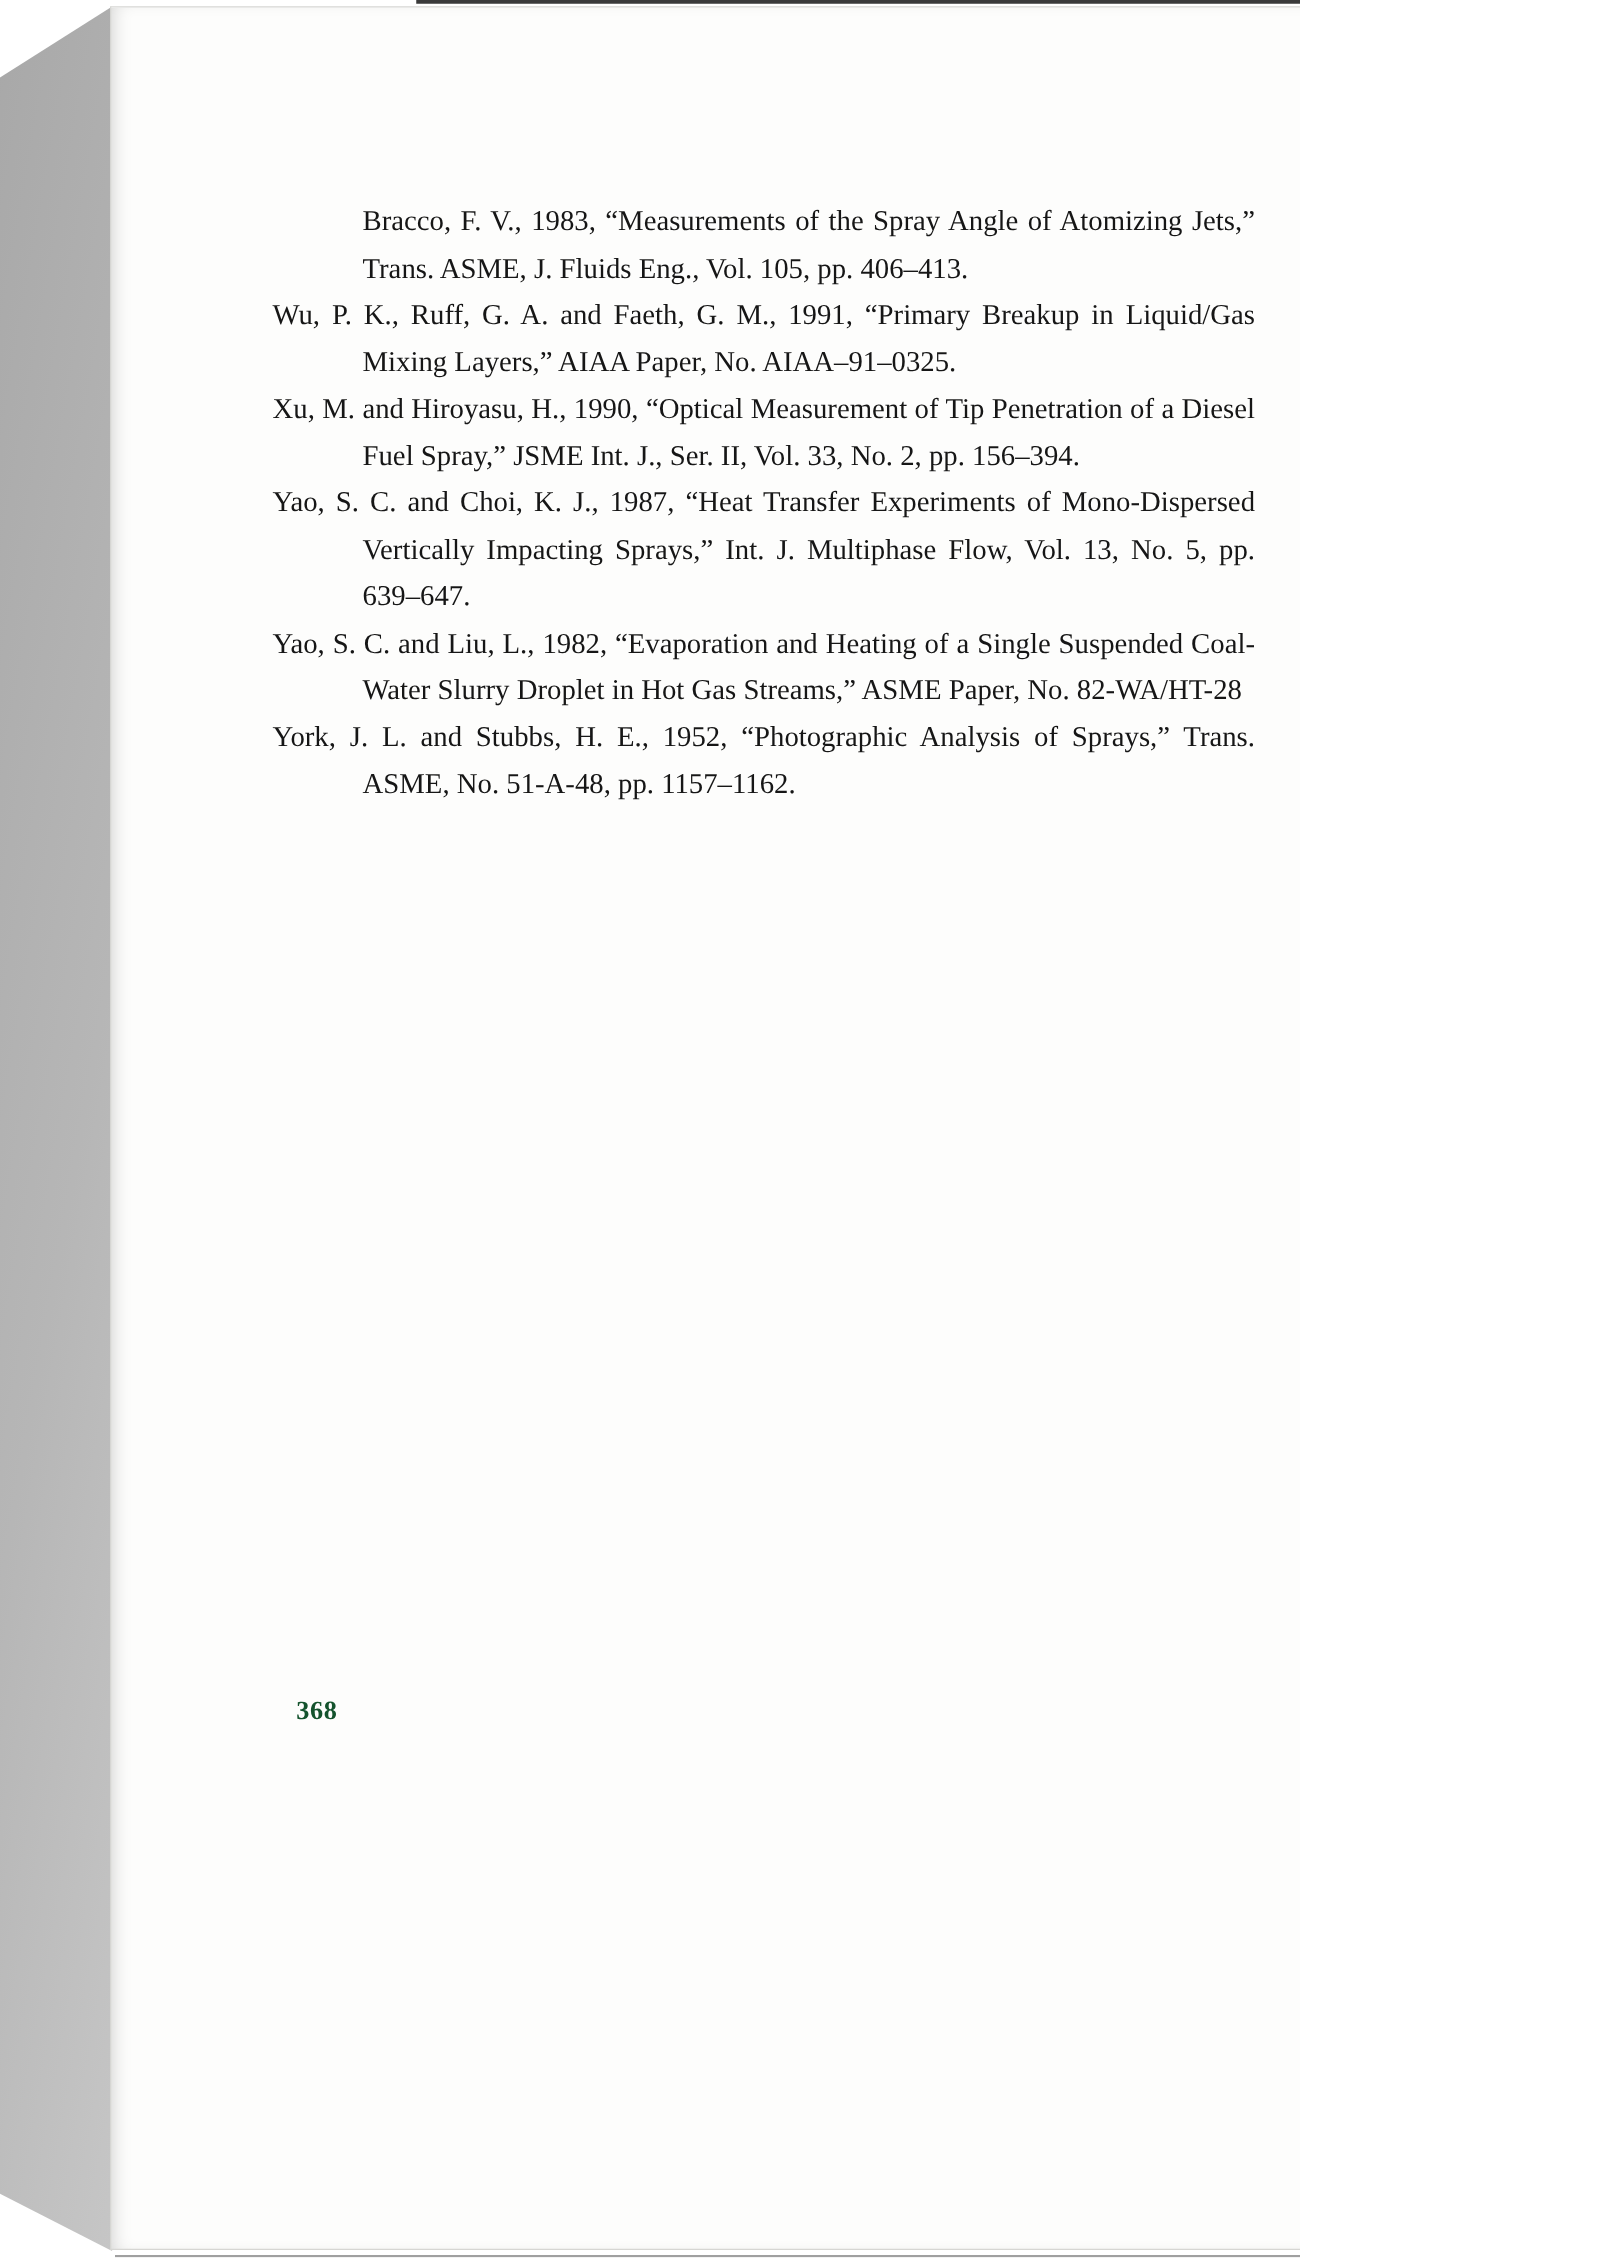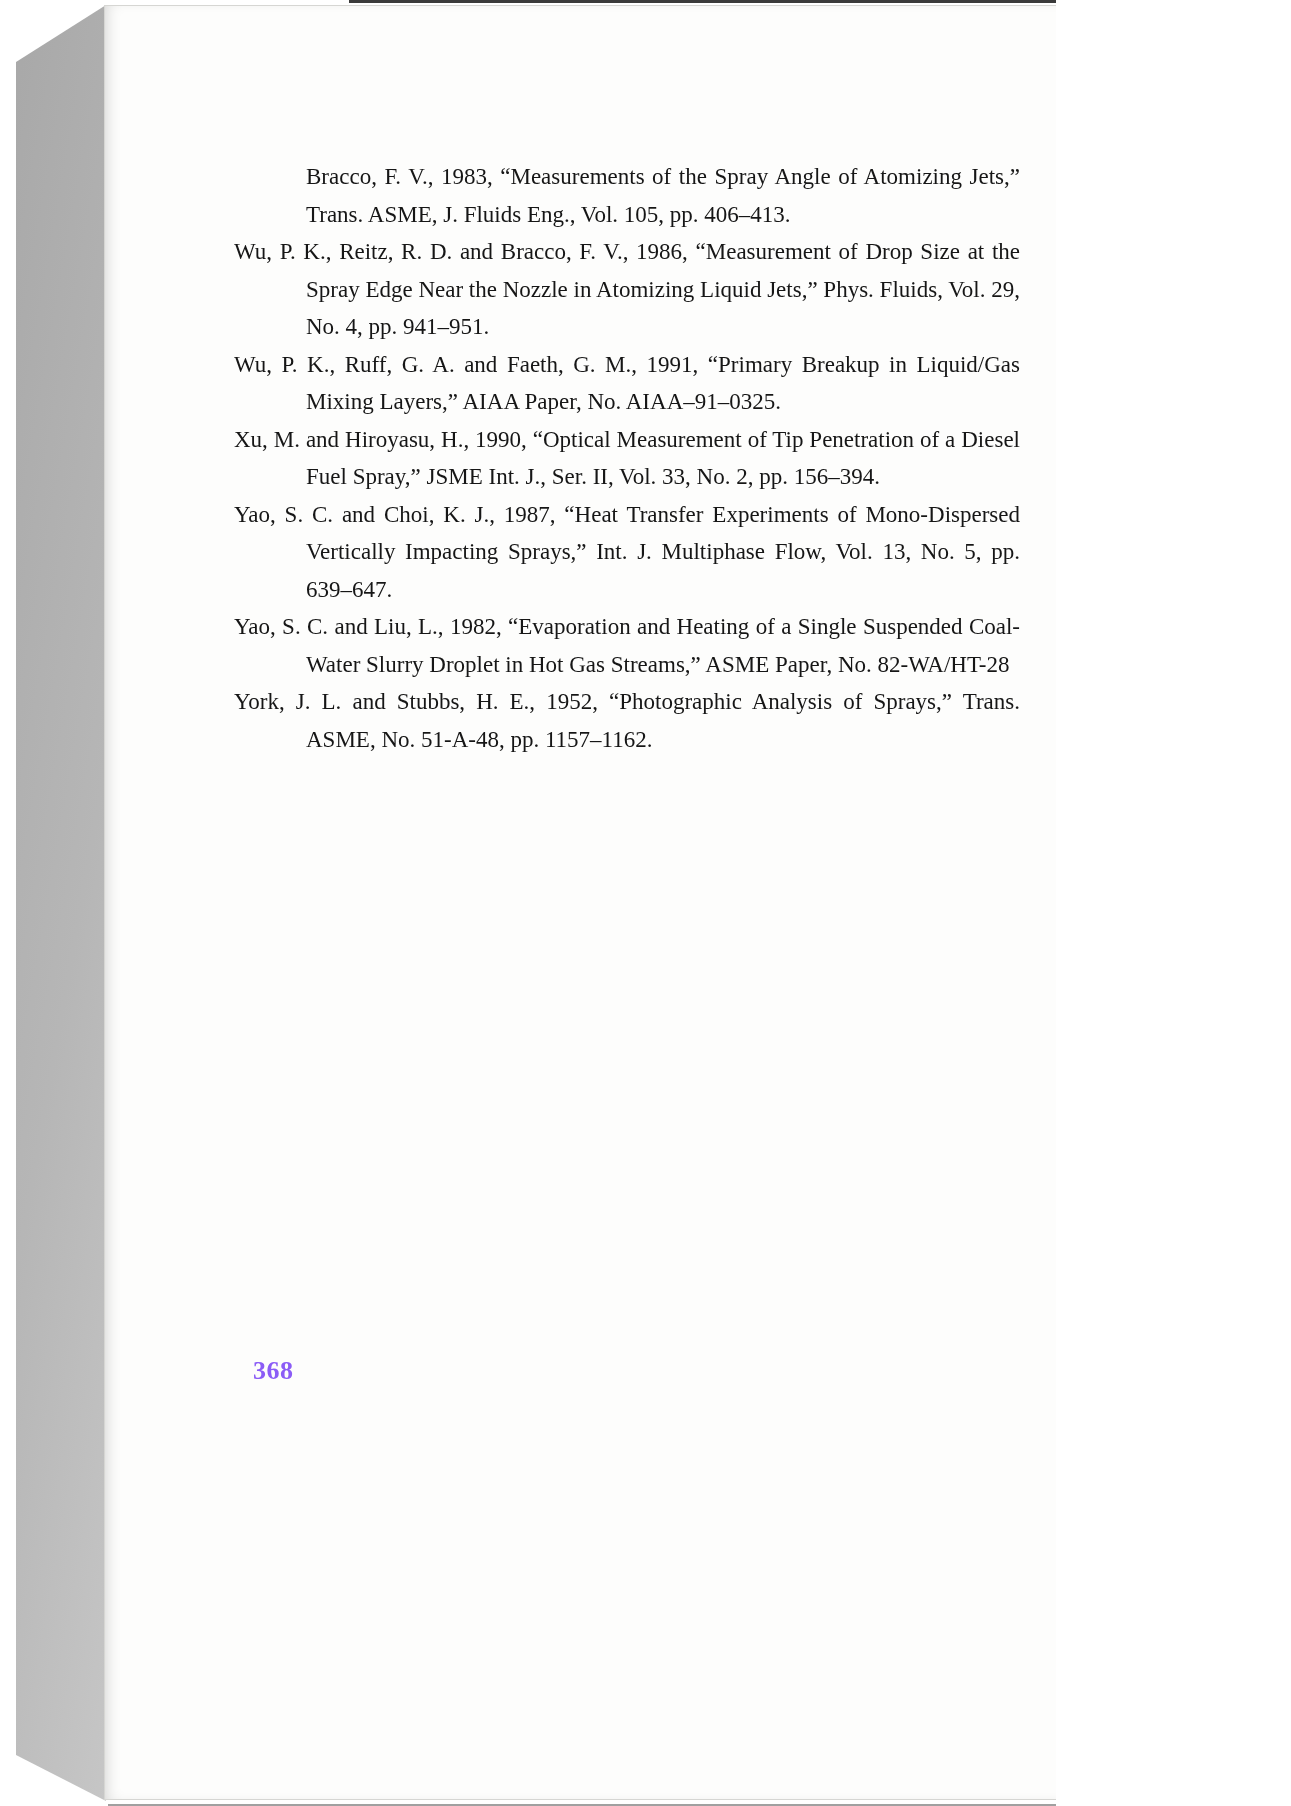--- a/index.html
+++ b/index.html
@@ -7,21 +7,20 @@
     padding: 0;
     background: #ffffff;
   }
   .canvas {
     position: relative;
     width: 1040px;
     height: 1806px;
     background: #ffffff;
     overflow: hidden;
     font-family: "Liberation Serif", "DejaVu Serif", serif;
-    margin-left: 16px;
   }
   
   .book-edge {
     position: absolute;
     left: 0;
     top: 0;
     width: 90px;
     height: 1806px;
     background: linear-gradient(100deg, #a8a8a8 0%, #b6b6b6 55%, #c6c6c6 100%);
     clip-path: polygon(0 62px, 90px 5px, 90px 1801px, 0 1755px);
@@ -71,39 +70,38 @@
     padding-left: 72px;
     text-indent: -72px;
   }
   .ref.continuation {
     text-indent: 0;
   }
   .page-number {
     position: absolute;
     left: 237px;
     top: 1356px;
-    font-size: 26px;
+    font-size: 21px;
     font-weight: bold;
     letter-spacing: 0.5px;
-    color: #8b5cf6;
+    color: #14532d;
   }
 </style>
 </head>
 <body>
 
 <div class="canvas">
 
   <div class="book-edge"></div>
   <div class="page"></div>
   <div class="edge-top"></div>
   <div class="edge-bottom"></div>
 
   <div class="text-block">
     <p class="ref continuation">Bracco, F. V., 1983, “Measurements of the Spray Angle of Atomizing Jets,” Trans. ASME, J. Fluids Eng., Vol. 105, pp. 406–413.</p>
-    <p class="ref">Wu, P. K., Reitz, R. D. and Bracco, F. V., 1986, “Measurement of Drop Size at the Spray Edge Near the Nozzle in Atomizing Liquid Jets,” Phys. Fluids, Vol. 29, No. 4, pp. 941–951.</p>
     <p class="ref">Wu, P. K., Ruff, G. A. and Faeth, G. M., 1991, “Primary Breakup in Liquid/Gas Mixing Layers,” AIAA Paper, No. AIAA–91–0325.</p>
     <p class="ref">Xu, M. and Hiroyasu, H., 1990, “Optical Measurement of Tip Penetration of a Diesel Fuel Spray,” JSME Int. J., Ser. II, Vol. 33, No. 2, pp. 156–394.</p>
     <p class="ref">Yao, S. C. and Choi, K. J., 1987, “Heat Transfer Experiments of Mono-Dispersed Vertically Impacting Sprays,” Int. J. Multiphase Flow, Vol. 13, No. 5, pp. 639–647.</p>
     <p class="ref">Yao, S. C. and Liu, L., 1982, “Evaporation and Heating of a Single Suspended Coal-Water Slurry Droplet in Hot Gas Streams,” ASME Paper, No. 82-WA/HT-28</p>
     <p class="ref">York, J. L. and Stubbs, H. E., 1952, “Photographic Analysis of Sprays,” Trans. ASME, No. 51-A-48, pp. 1157–1162.</p>
   </div>
 
   <div class="page-number">368</div>
 
 </div>

